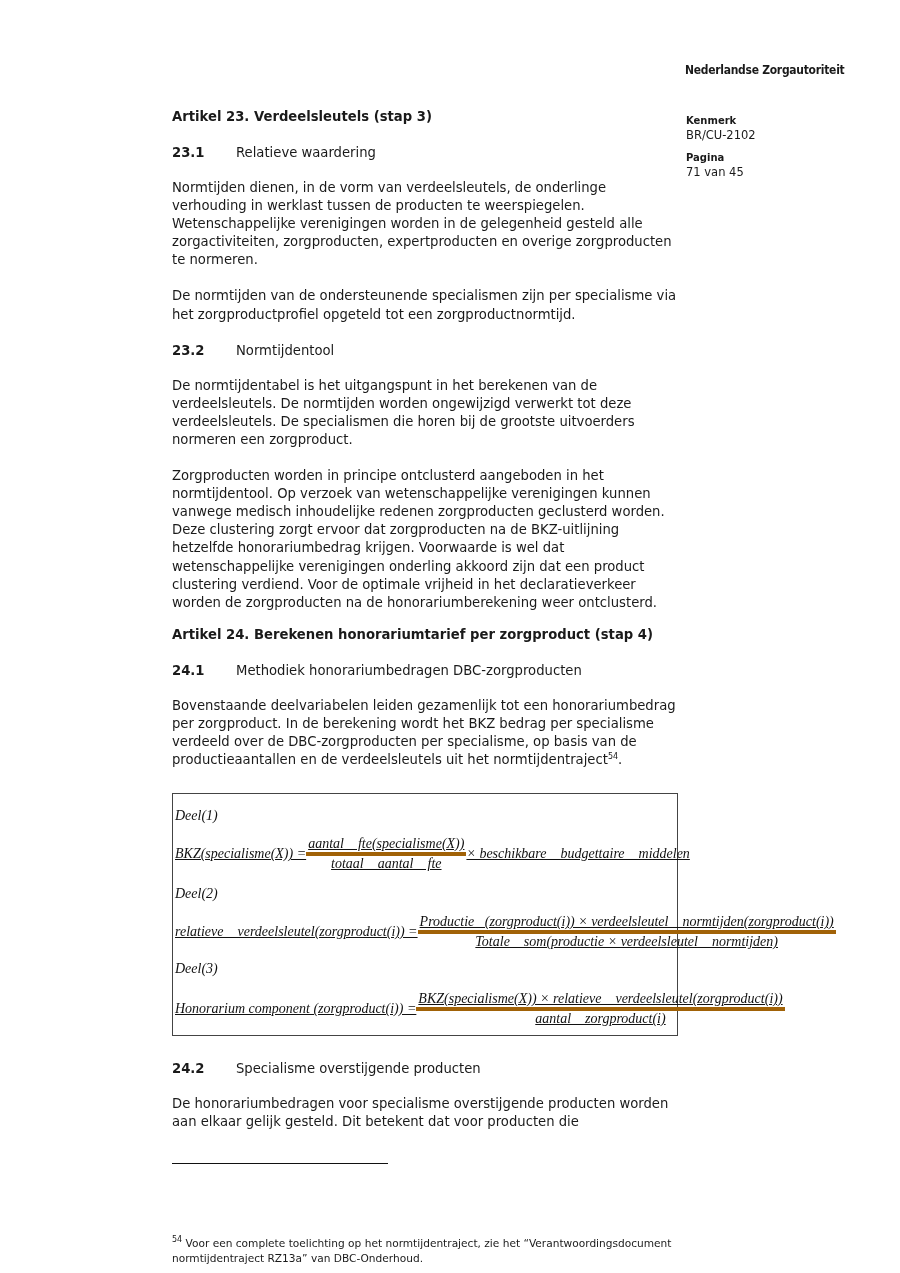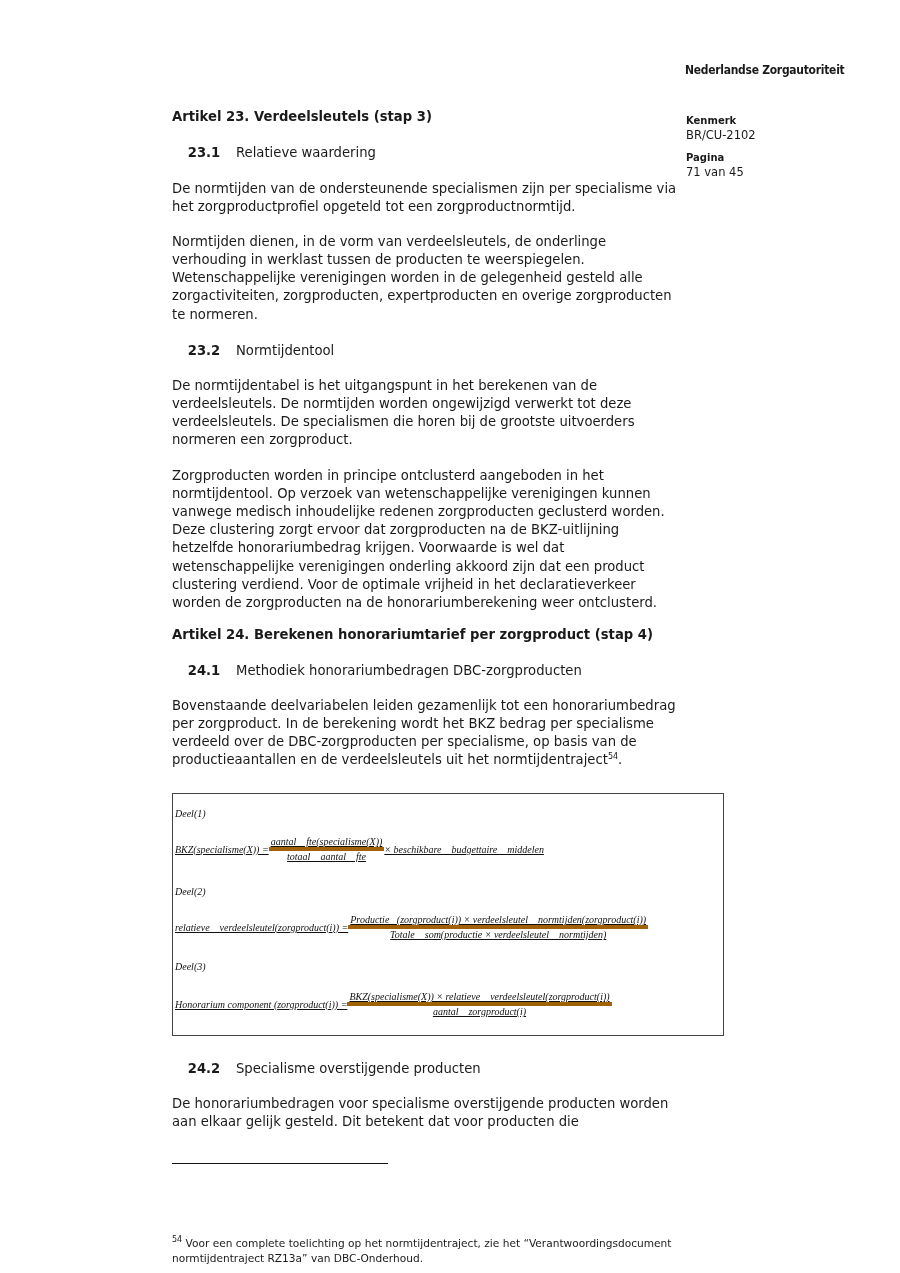--- a/index.html
+++ b/index.html
@@ -5,26 +5,26 @@
   html, body { margin: 0; padding: 0; background: #ffffff; }
   body { width: 900px; height: 1273px; position: relative; overflow: hidden;
          font-family: "DejaVu Sans", sans-serif; color: #1a1a1a; }
   .org { position: absolute; left: 685px; top: 62px; font-size: 12.5px; font-weight: bold;
          letter-spacing: -0.3px; font-family: "DejaVu Sans", sans-serif; transform: scaleX(0.86); transform-origin: left; }
   .meta { position: absolute; left: 686px; font-size: 11.5px; line-height: 14px; }
   .meta .lbl { font-weight: bold; font-size: 10px; display: block; }
   .main { position: absolute; left: 172px; top: 108px; width: 505px; }
   .main * { box-sizing: border-box; }
   h1 { font-size: 13.2px; font-weight: bold; margin: 0; line-height: 18px; }
-  h2 { font-size: 13.2px; font-weight: normal; margin: 0; line-height: 18px; display: flex; text-align: center; }
+  h2 { font-size: 13.2px; font-weight: normal; margin: 0; line-height: 18px; display: flex; }
   h2 .num { font-weight: bold; width: 64px; display: inline-block; }
   p { font-size: 13.2px; line-height: 18.1px; margin: 0; }
   sup { font-size: 8px; vertical-align: super; line-height: 0; }
-  .formula-box { border: 1px solid #444; width: 552px; height: 243px; position: relative;
-                 font-family: "Liberation Serif", serif; font-style: italic; font-size: 10px; color: #111; }
+  .formula-box { border: 1px solid #444; width: 506px; height: 243px; position: relative;
+                 font-family: "Liberation Serif", serif; font-style: italic; font-size: 14px; color: #111; }
   .fl { position: absolute; left: 2px; white-space: nowrap; }
   .frac { display: inline-block; vertical-align: middle; text-align: center; }
   .frac .n { display: block; border-bottom: 4px solid #a16207; padding: 0 2px; }
   .frac .d { display: block; padding: 0 2px; }
   .eq-row { display: flex; align-items: center; text-decoration: underline; }
   .footnote-rule { position: absolute; left: 172px; top: 1163px; width: 216px; border-top: 1px solid #111; }
   .footnote { position: absolute; left: 172px; top: 1236px; width: 520px; font-size: 10.6px; line-height: 15px; }
 </style>
 </head>
 <body>
@@ -40,22 +40,22 @@
   <span>71 van 45</span>
 </div>
 
 <div class="main">
   <h1>Artikel 23.  Verdeelsleutels (stap 3)</h1>
 
   <h2 style="margin-top:18px">
     <span class="num">23.1</span>
     <span>Relatieve waardering</span>
   </h2>
+  <p style="margin-top:17px">Normtijden dienen, in de vorm van verdeelsleutels, de onderlinge verhouding in werklast tussen de producten te weerspiegelen. Wetenschappelijke verenigingen worden in de gelegenheid gesteld alle zorgactiviteiten, zorgproducten, expertproducten en overige zorgproducten te normeren.</p>
   <p style="margin-top:18px">De normtijden van de ondersteunende specialismen zijn per specialisme via het zorgproductprofiel opgeteld tot een zorgproductnormtijd.</p>
-  <p style="margin-top:17px">Normtijden dienen, in de vorm van verdeelsleutels, de onderlinge verhouding in werklast tussen de producten te weerspiegelen. Wetenschappelijke verenigingen worden in de gelegenheid gesteld alle zorgactiviteiten, zorgproducten, expertproducten en overige zorgproducten te normeren.</p>
 
   <h2 style="margin-top:18px">
     <span class="num">23.2</span>
     <span>Normtijdentool</span>
   </h2>
   <p style="margin-top:17px">De normtijdentabel is het uitgangspunt in het berekenen van de verdeelsleutels. De normtijden worden ongewijzigd verwerkt tot deze verdeelsleutels. De specialismen die horen bij de grootste uitvoerders normeren een zorgproduct.</p>
   <p style="margin-top:18px">Zorgproducten worden in principe ontclusterd aangeboden in het normtijdentool. Op verzoek van wetenschappelijke verenigingen kunnen vanwege medisch inhoudelijke redenen zorgproducten geclusterd worden. Deze clustering zorgt ervoor dat zorgproducten na de BKZ-uitlijning hetzelfde honorariumbedrag krijgen. Voorwaarde is wel dat wetenschappelijke verenigingen onderling akkoord zijn dat een product clustering verdiend. Voor de optimale vrijheid in het declaratieverkeer worden de zorgproducten na de honorariumberekening weer ontclusterd.</p>
 
   <h1 style="margin-top:14px">Artikel 24.  Berekenen honorariumtarief per zorgproduct (stap 4)</h1>
 

